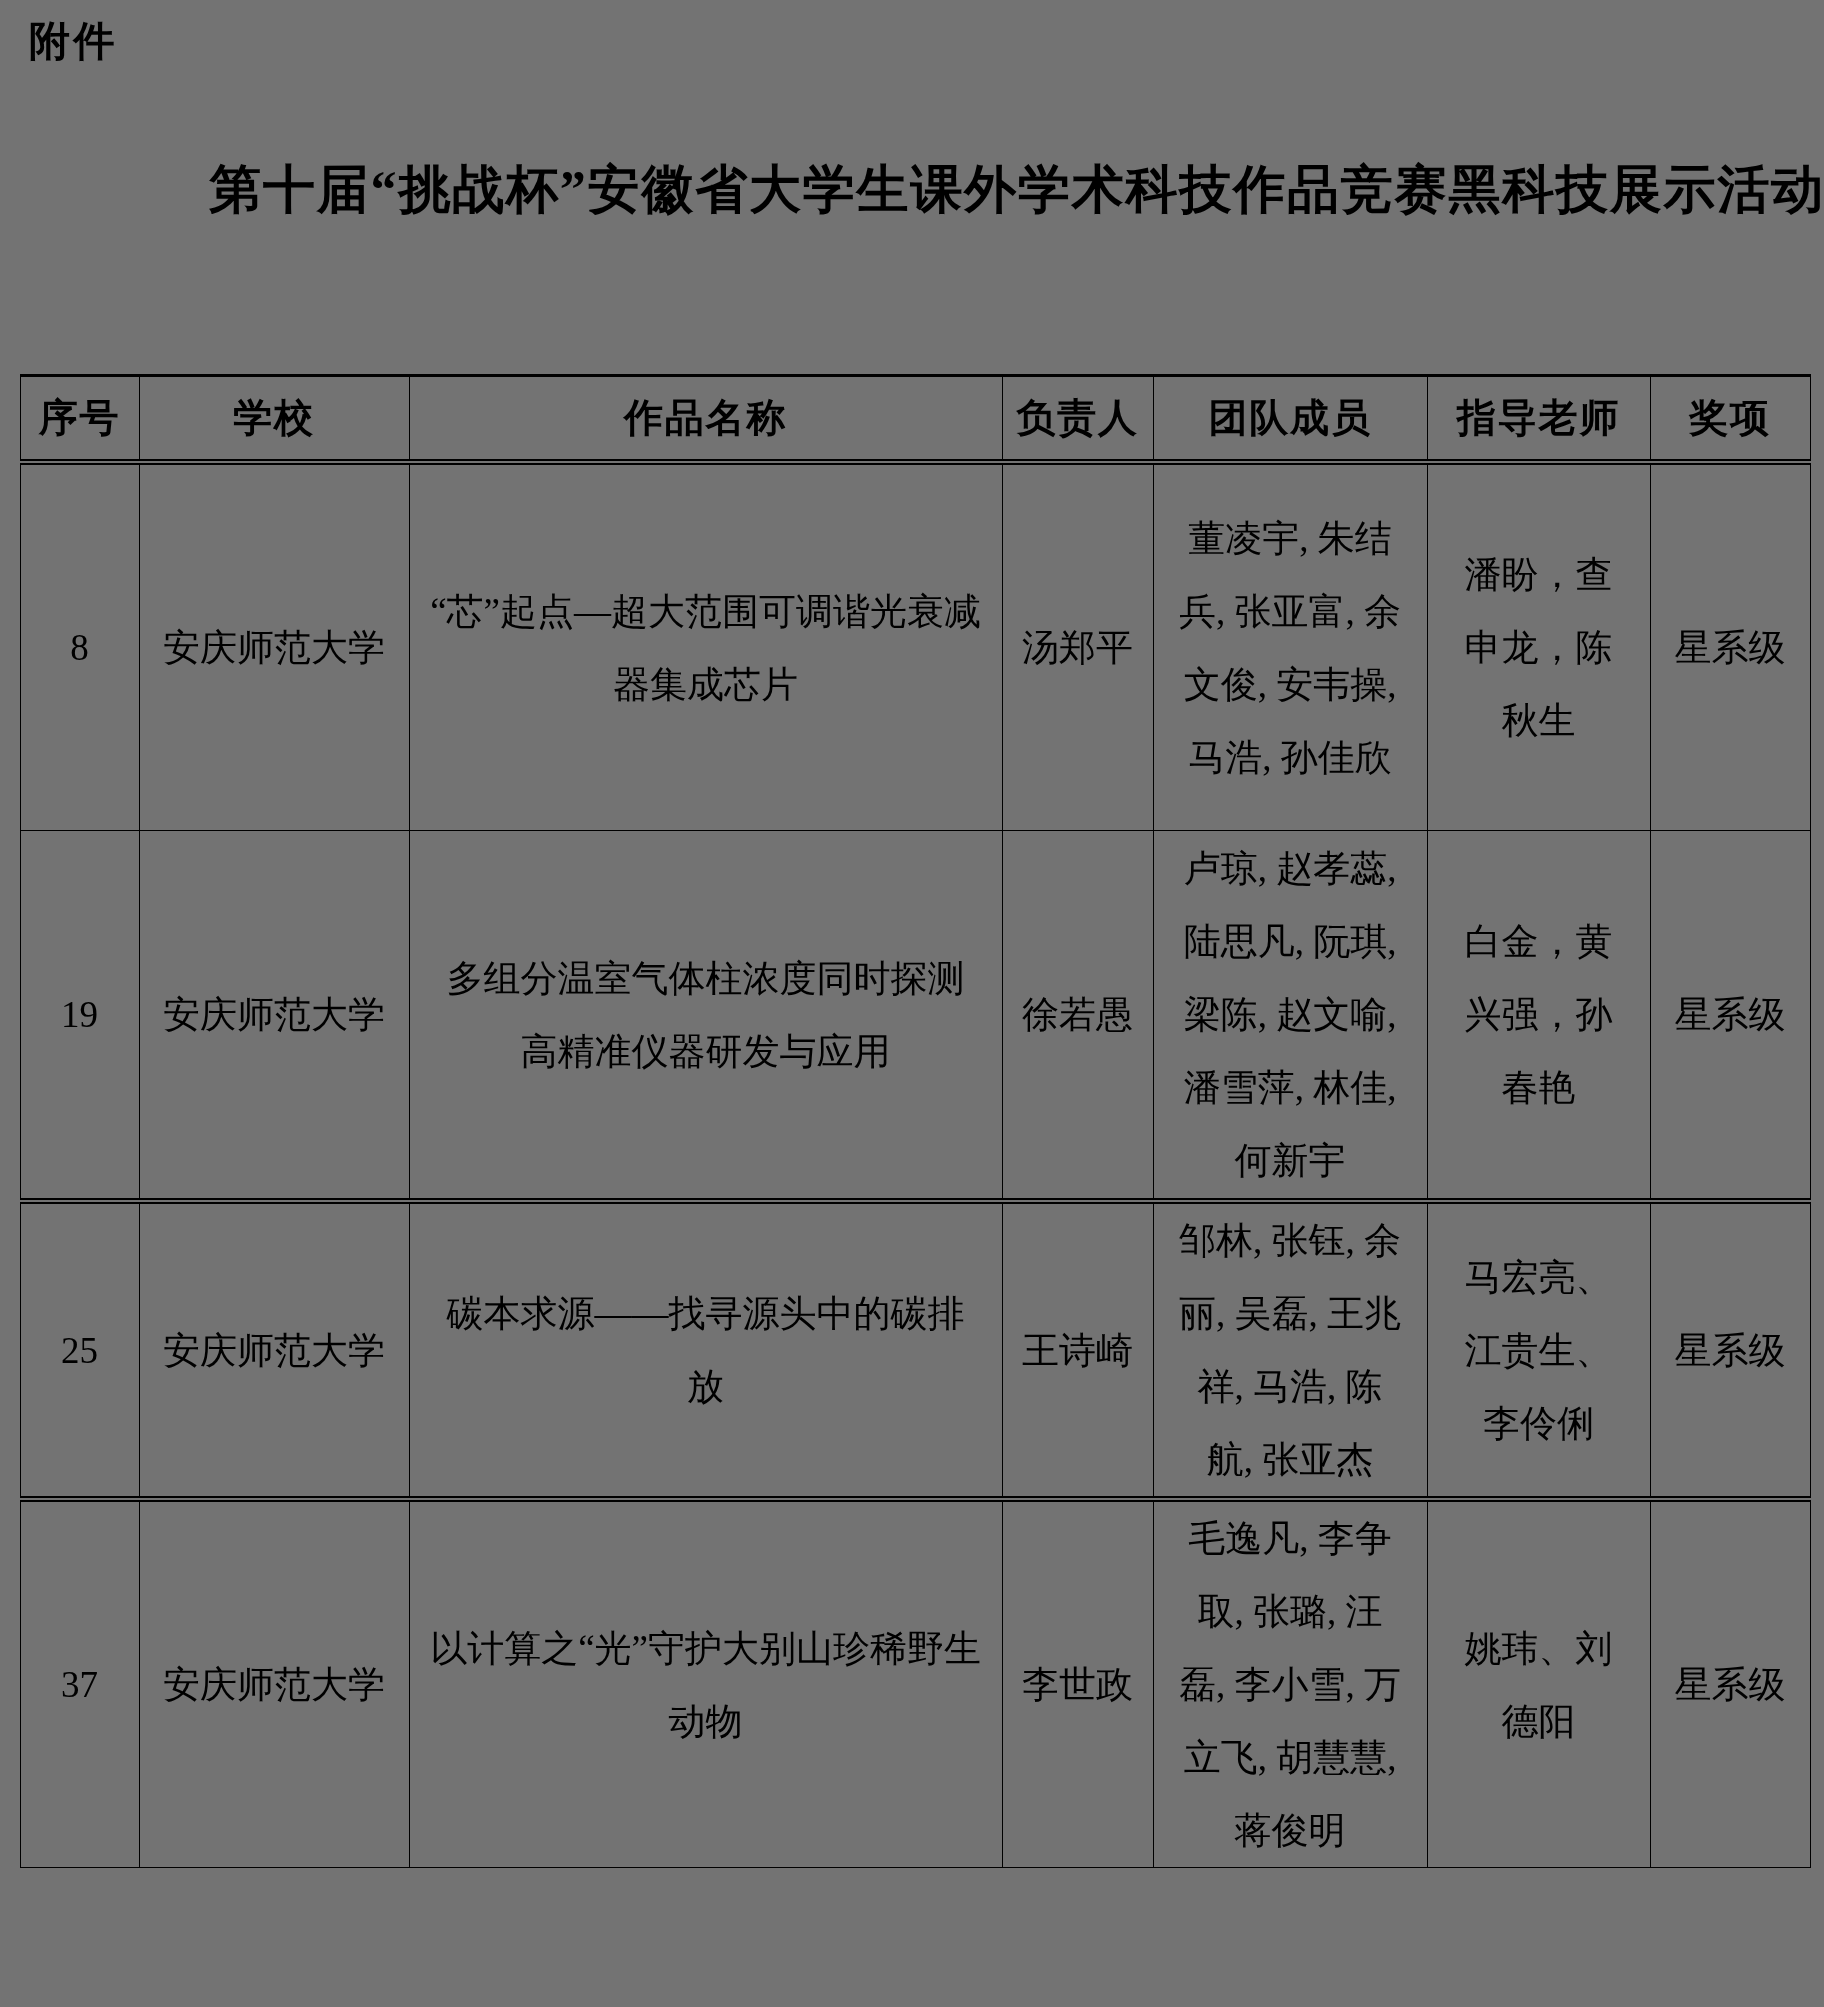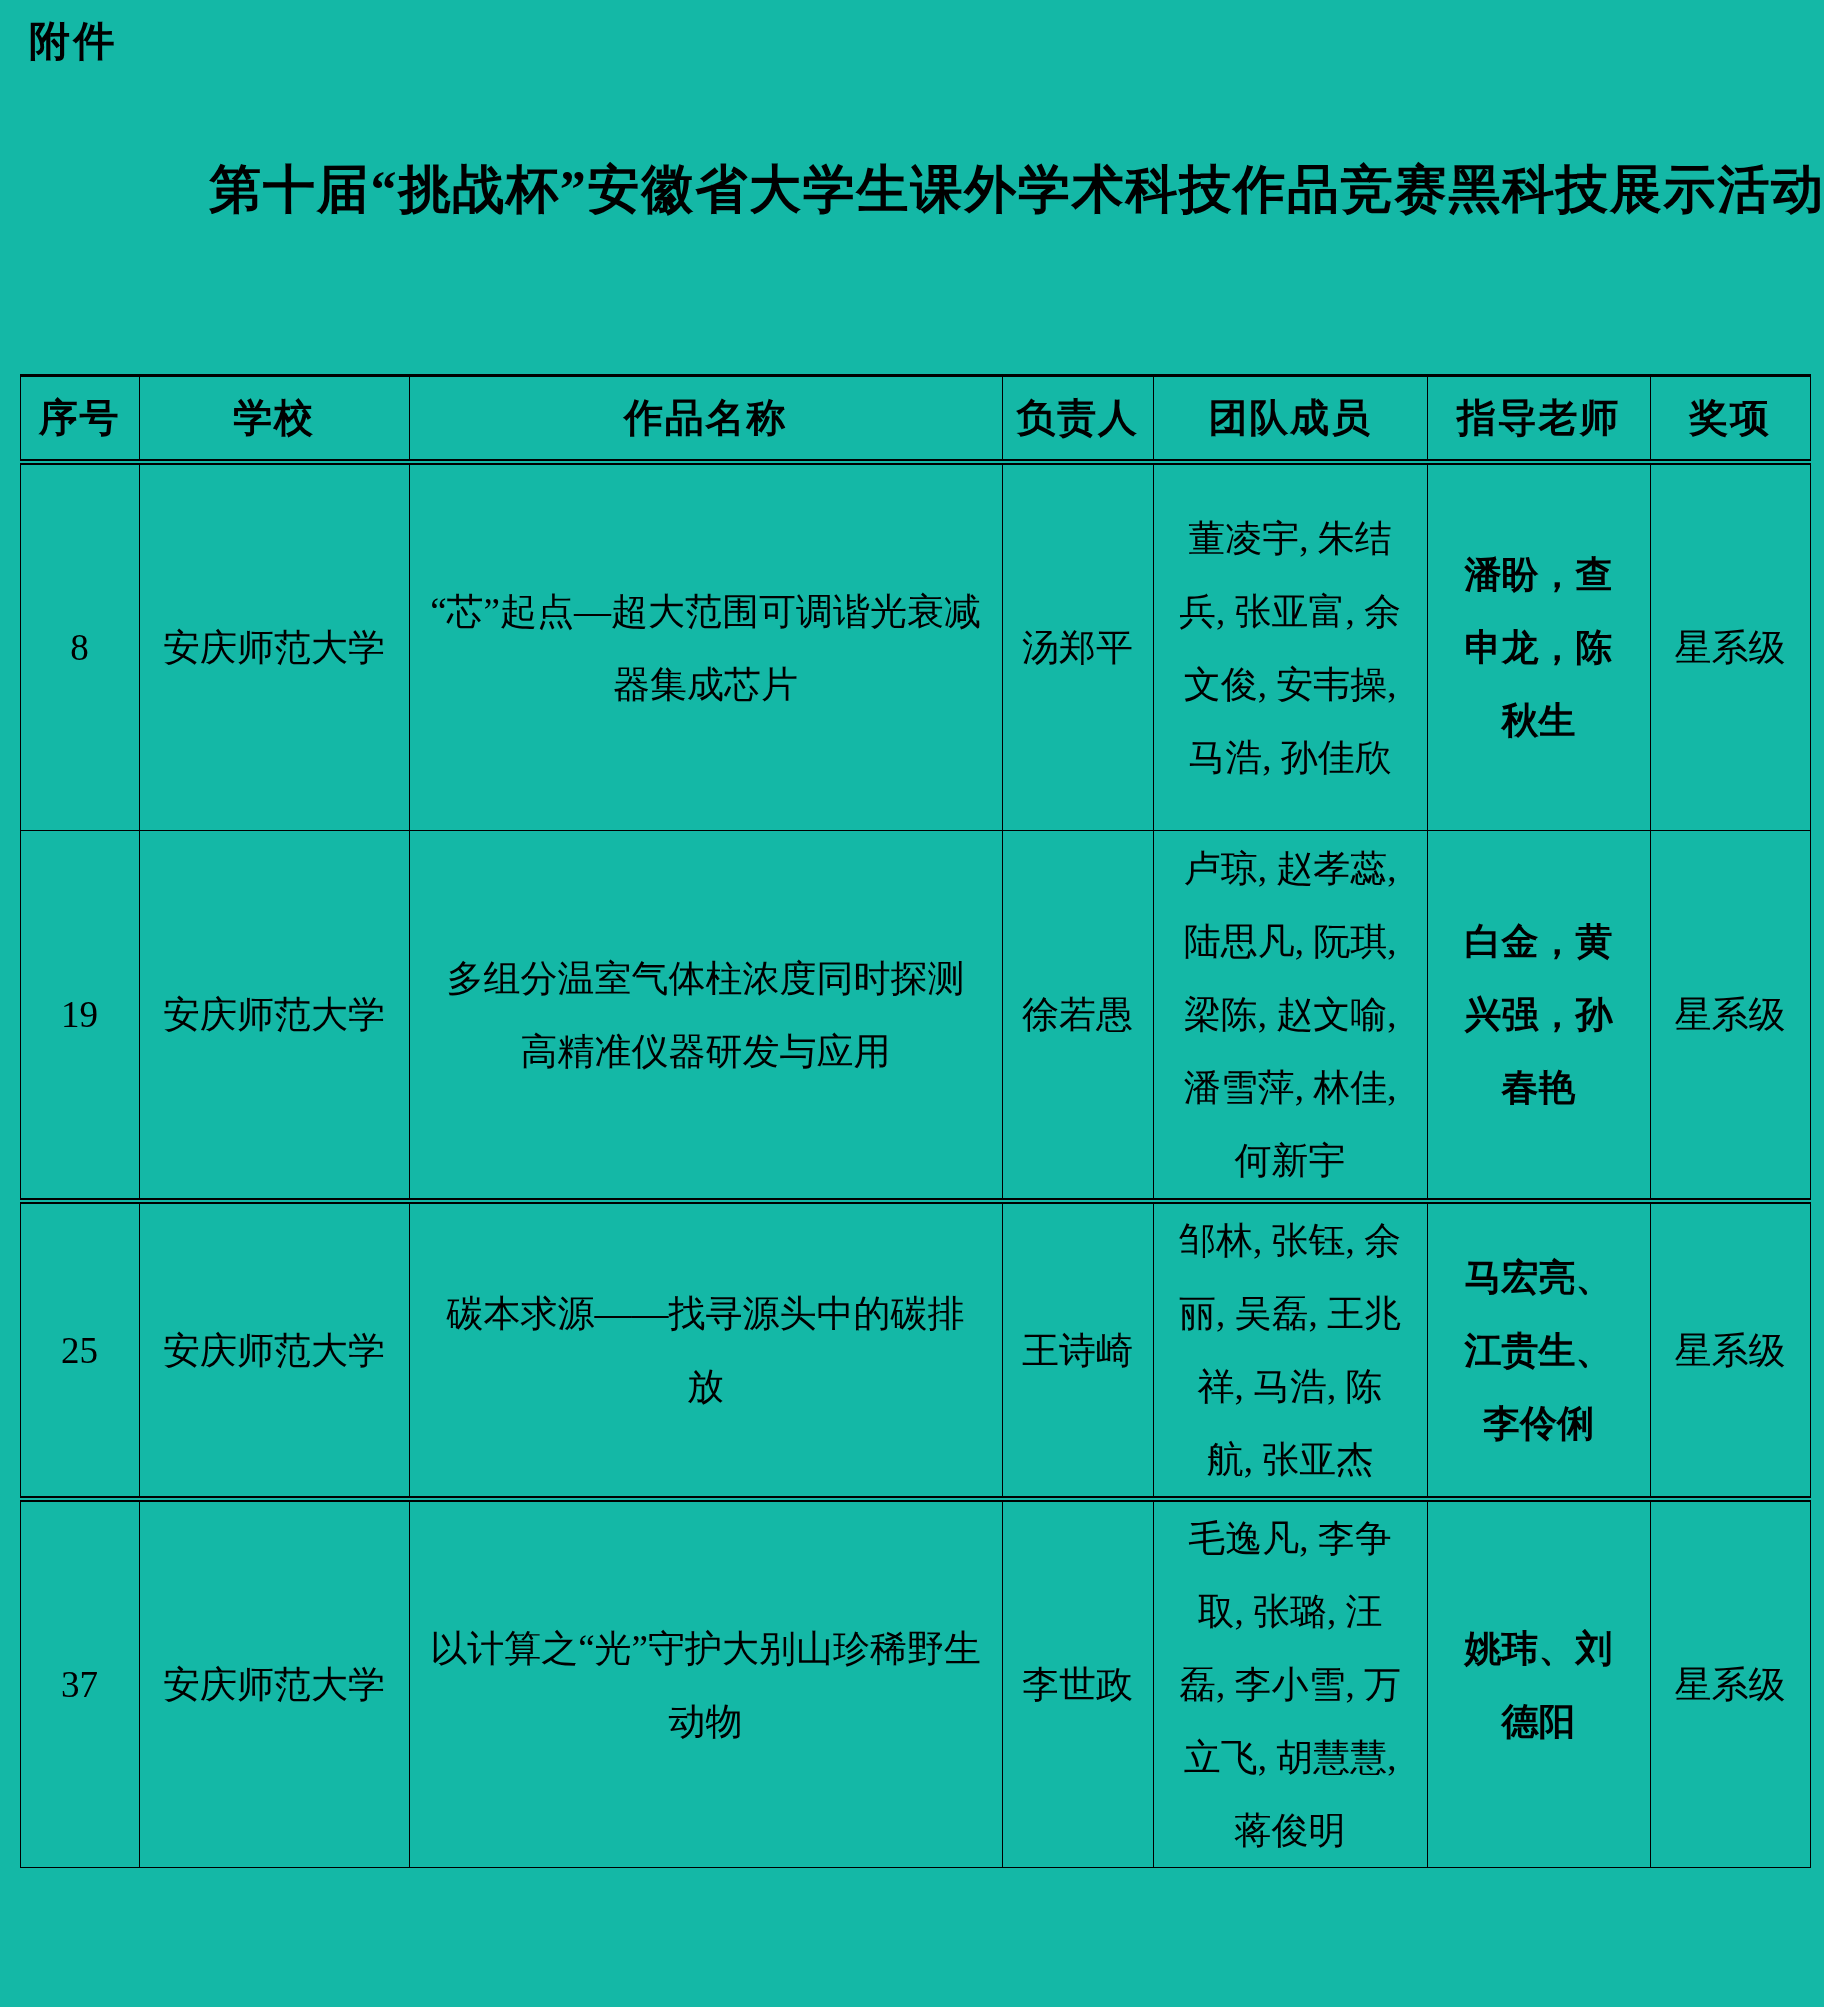--- a/index.html
+++ b/index.html
@@ -1,20 +1,20 @@
 <!DOCTYPE html>
 <html style="font-size:14.3px"><head>
 <meta charset="utf-8">
 <style>
   html, body { margin: 0; padding: 0; background: #e8e8e8; }
   .page {
     position: relative;
     width: 1825px;
     height: 2008px;
-    background: #14b8a6;
+    background: #737373;
     overflow: hidden;
     color: #000;
     font-family: "Liberation Serif", serif;
   }
   .attachment {
     position: absolute;
     left: 29px;
     top: 14.3px;
     font-size: 41px;
     font-weight: 700;
@@ -64,21 +64,21 @@
   tr.row-2 td { height: 367px; }
   tr.row-3 td { height: 292px; }
   tr.row-4 td { height: 148px; }
   tr.row-5 td { height: 359px; }
   
   tr.sep-double td { border-top: 6.2px double #000; }
   tr.sep-thick  td { border-top: 3.6px solid #000; }
   
   td.col-work     { padding: 0 19.6px; }
   td.col-members  { padding: 0 24px; }
-  td.col-advisors { padding: 0 21px; font-weight: bold; }
+  td.col-advisors { padding: 0 21px; }
   td.col-leader   { padding: 0 5.3px; }
 </style>
 </head>
 <body>
 
 <div class="page">
 
   <div class="attachment">附件</div>
 
   <div class="doc-title">

